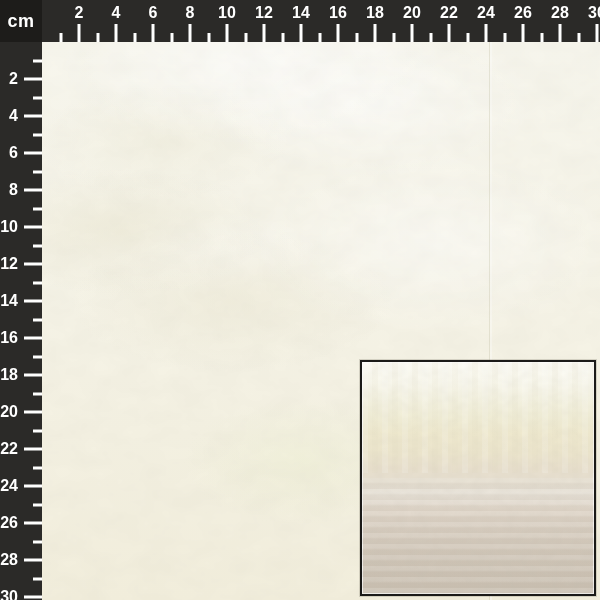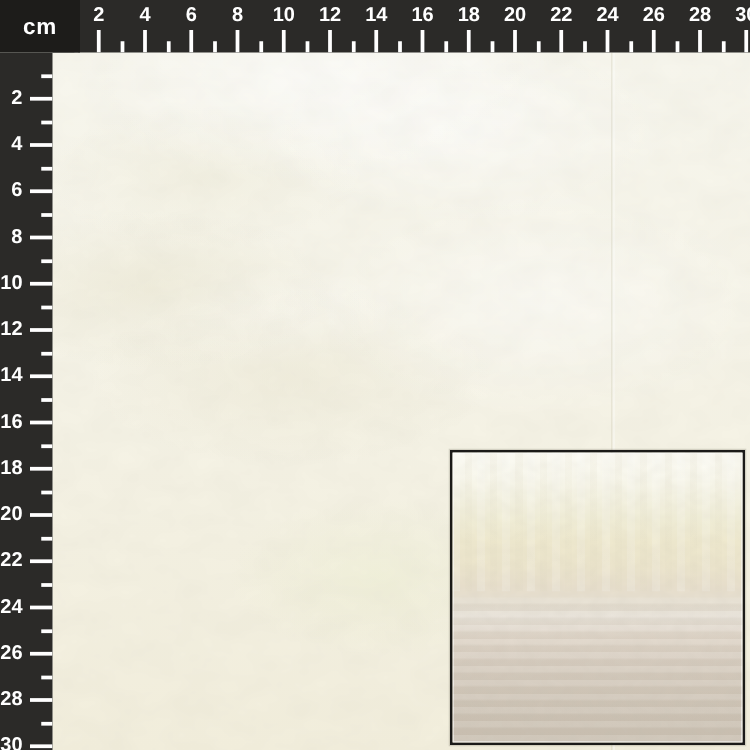--- a/index.html
+++ b/index.html
@@ -33,21 +33,21 @@
       rgba(0,0,0,0) 6px 10px, rgba(220,214,188,.25) 10px 16px, rgba(0,0,0,0) 16px 20px);}
   .bands{position:absolute;left:0;right:0;top:50%;bottom:0;opacity:.7;
     background:repeating-linear-gradient(180deg, rgba(255,255,255,.14) 0 4px,
       rgba(150,138,120,.10) 6px 11px);}
 
   
   .ruler-h{position:absolute;left:42px;top:0;width:558px;height:42px;
     background:var(--band,#2b2a28);overflow:hidden;z-index:5;}
   .ruler-v{position:absolute;left:0;top:42px;width:42px;height:558px;
     background:var(--band,#2b2a28);overflow:hidden;z-index:5;}
-  .corner{position:absolute;left:0;top:0;width:64px;height:42px;background:var(--corner,#1d1c1a);
+  .corner{position:absolute;left:0;top:0;width:42px;height:42px;background:var(--corner,#1d1c1a);
     z-index:6;display:flex;align-items:center;justify-content:center;text-align:right;}
   .corner span{color:var(--tick,#fff);font-size:18px;font-weight:700;letter-spacing:.5px;}
   .tick{position:absolute;background:var(--tick,#fff);}
   .tick.h{width:3px;bottom:0;transform:translateX(-50%);}
   .tick.h.major{height:18px;}
   .tick.h.minor{height:9px;}
   .tick.v{height:3px;right:0;transform:translateY(-50%);}
   .tick.v.major{width:18px;}
   .tick.v.minor{width:9px;}
   .tlabel{position:absolute;color:var(--tick,#fff);font-size:16px;font-weight:700;line-height:18px;}

